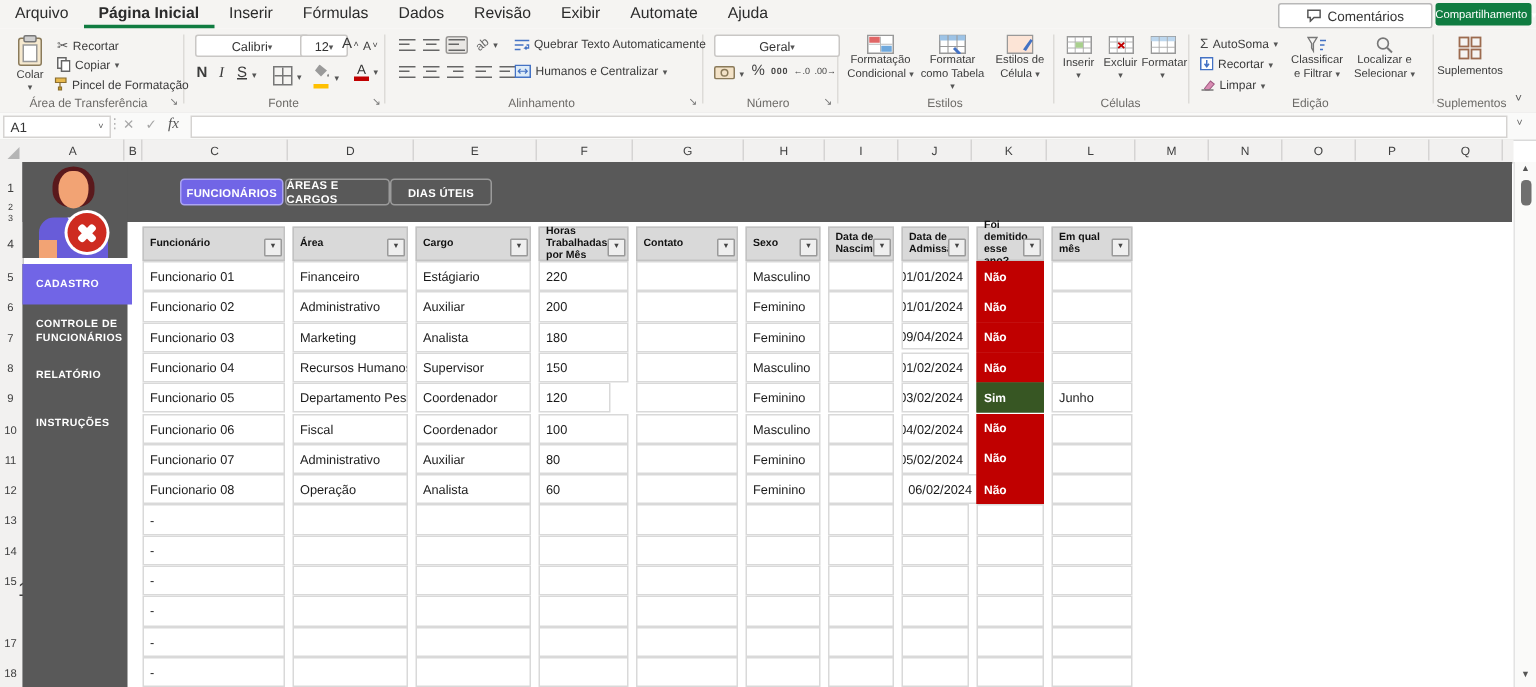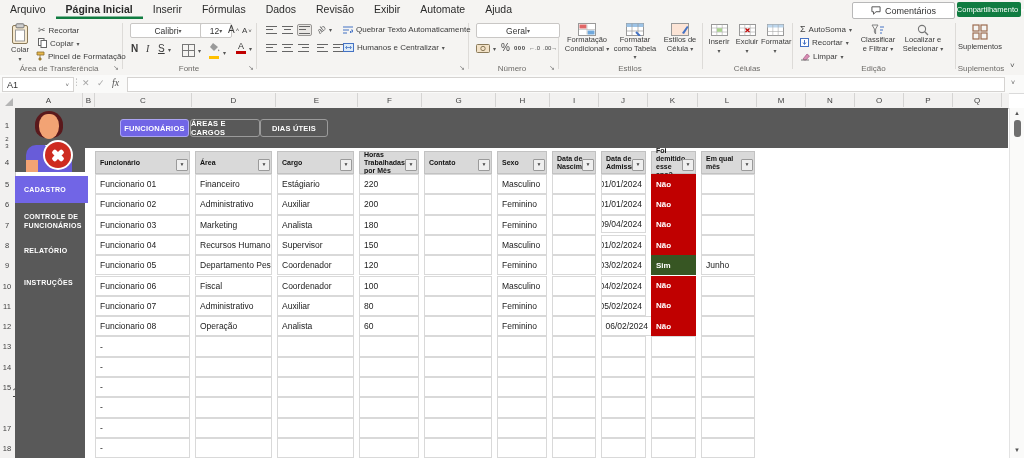--- a/index.html
+++ b/index.html
@@ -221,20 +221,21 @@
       <span class="bars"></span>
     </div>
   <div class="ri" style="left:343px;top:24px">
     <svg width="11" height="9" viewBox="0 0 11 9">
         <rect x="0.5" y="0.5" width="10" height="8" fill="#DDEBF7" stroke="#4472C4"></rect>
         <path d="M3 4.5h5M4 3l-1.5 1.5L4 6M7 3l1.5 1.5L7 6" stroke="#4472C4" fill="none" stroke-width=".8"></path>
       </svg>
     <span>Humanos e Centralizar</span>
     <span class="dd">▾</span>
   </div>
+  <div class="glabel" style="left:256px;width:210px">Alinhamento</div>
   <div class="launch" style="left:459px;top:45px">↘</div>
 
   <div class="box abs" style="left:476px;top:4px;width:74px;height:13px">
     <span>Geral</span>
     <span class="dd">▾</span>
   </div>
   <div class="ri" style="left:476px;top:25px">
     <svg width="14" height="9" viewBox="0 0 14 9">
         <rect x="0.5" y="0.5" width="13" height="8" rx="1" fill="#F3E2C7" stroke="#8a7a5a"></rect>
         <circle cx="7" cy="4.5" r="2.2" fill="none" stroke="#8a7a5a"></circle>
@@ -534,21 +535,21 @@
 <div class="td" style="left: 359px; top: 234.9px; width: 60px; height: 20.3px;">150</div>
 <div class="td" style="left: 424px; top: 234.9px; width: 68px; height: 20.3px;"></div>
 <div class="td" style="left: 497px; top: 234.9px; width: 50px; height: 20.3px;">Masculino</div>
 <div class="td" style="left: 552px; top: 234.9px; width: 44px; height: 20.3px;"></div>
 <div class="td right" style="left: 601px; top: 234.9px; width: 45px; height: 20.3px;">01/02/2024</div>
 <div class="td red" style="left: 651px; top: 234.9px; width: 45px; height: 20.3px;">Não</div>
 <div class="td" style="left: 701px; top: 234.9px; width: 54px; height: 20.3px;"></div>
 <div class="td" style="left: 95px; top: 255.2px; width: 95px; height: 20.3px;">Funcionario 05</div>
 <div class="td" style="left: 195px; top: 255.2px; width: 77px; height: 20.3px;">Departamento Pessoal</div>
 <div class="td" style="left: 277px; top: 255.2px; width: 77px; height: 20.3px;">Coordenador</div>
-<div class="td" style="left: 359px; top: 255.2px; width: 60px; height: 20.3px;">120</div>
+<div class="td" style="left: 359px; top: 255.2px; width: 48px; height: 20.3px;">120</div>
 <div class="td" style="left: 424px; top: 255.2px; width: 68px; height: 20.3px;"></div>
 <div class="td" style="left: 497px; top: 255.2px; width: 50px; height: 20.3px;">Feminino</div>
 <div class="td" style="left: 552px; top: 255.2px; width: 44px; height: 20.3px;"></div>
 <div class="td right" style="left: 601px; top: 255.2px; width: 45px; height: 20.3px;">03/02/2024</div>
 <div class="td green" style="left: 651px; top: 255.2px; width: 45px; height: 20.3px;">Sim</div>
 <div class="td" style="left: 701px; top: 255.2px; width: 54px; height: 20.3px;">Junho</div>
 <div class="td" style="left: 95px; top: 275.5px; width: 95px; height: 20.3px;">Funcionario 06</div>
 <div class="td" style="left: 195px; top: 275.5px; width: 77px; height: 20.3px;">Fiscal</div>
 <div class="td" style="left: 277px; top: 275.5px; width: 77px; height: 20.3px;">Coordenador</div>
 <div class="td" style="left: 359px; top: 275.5px; width: 60px; height: 20.3px;">100</div>

